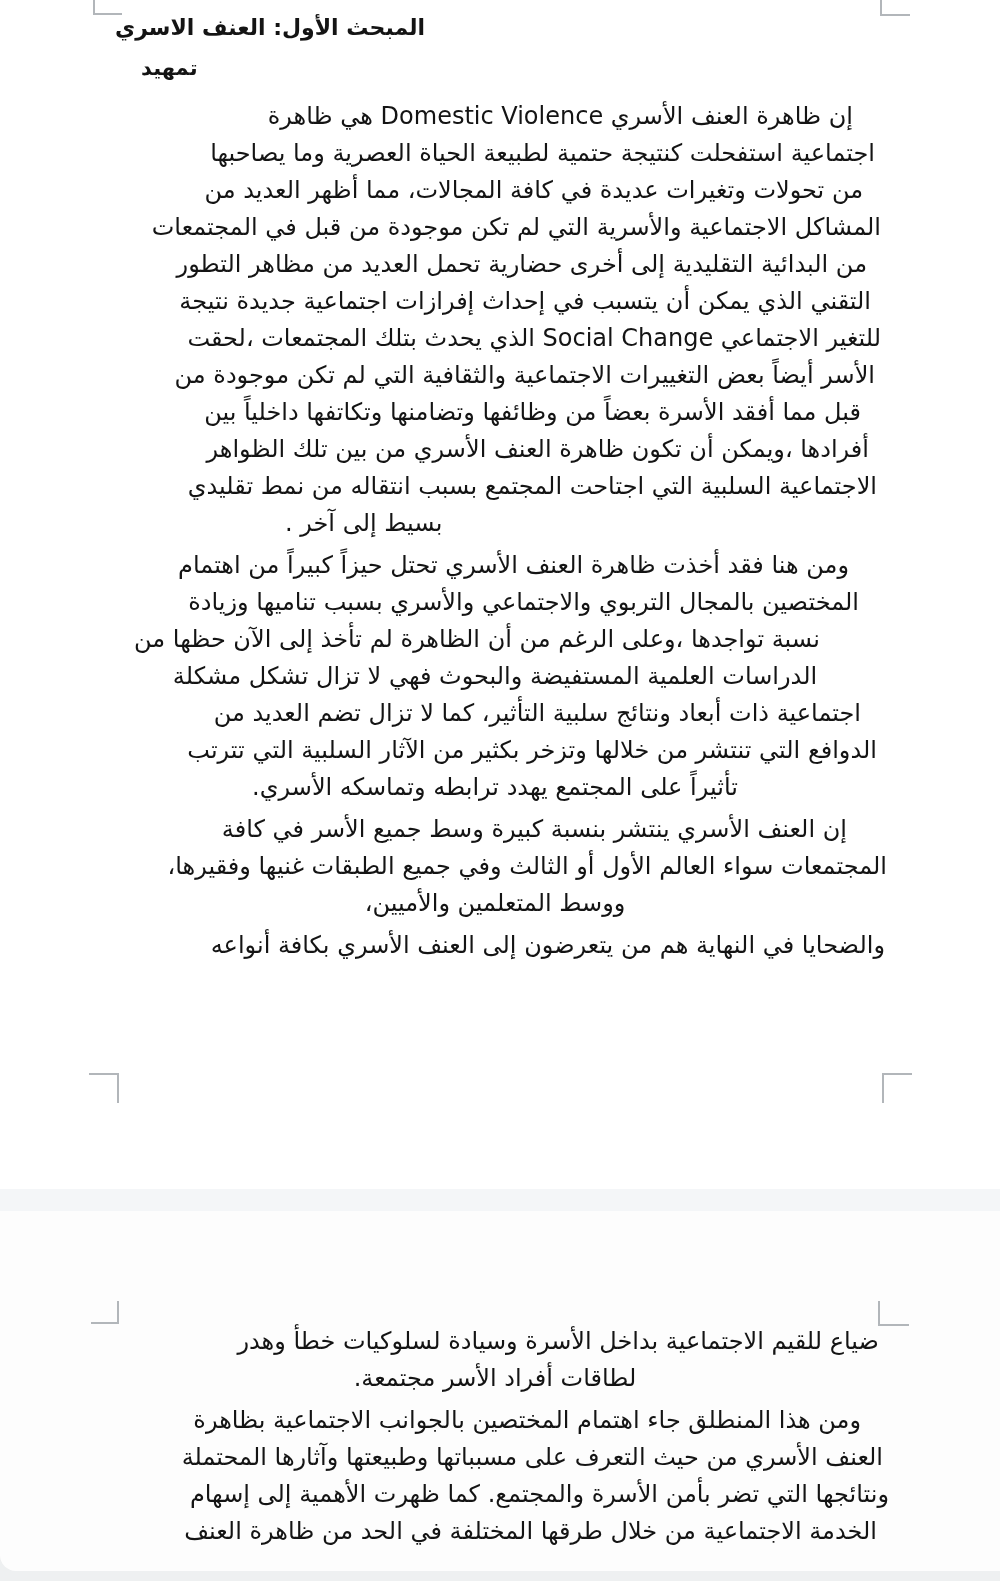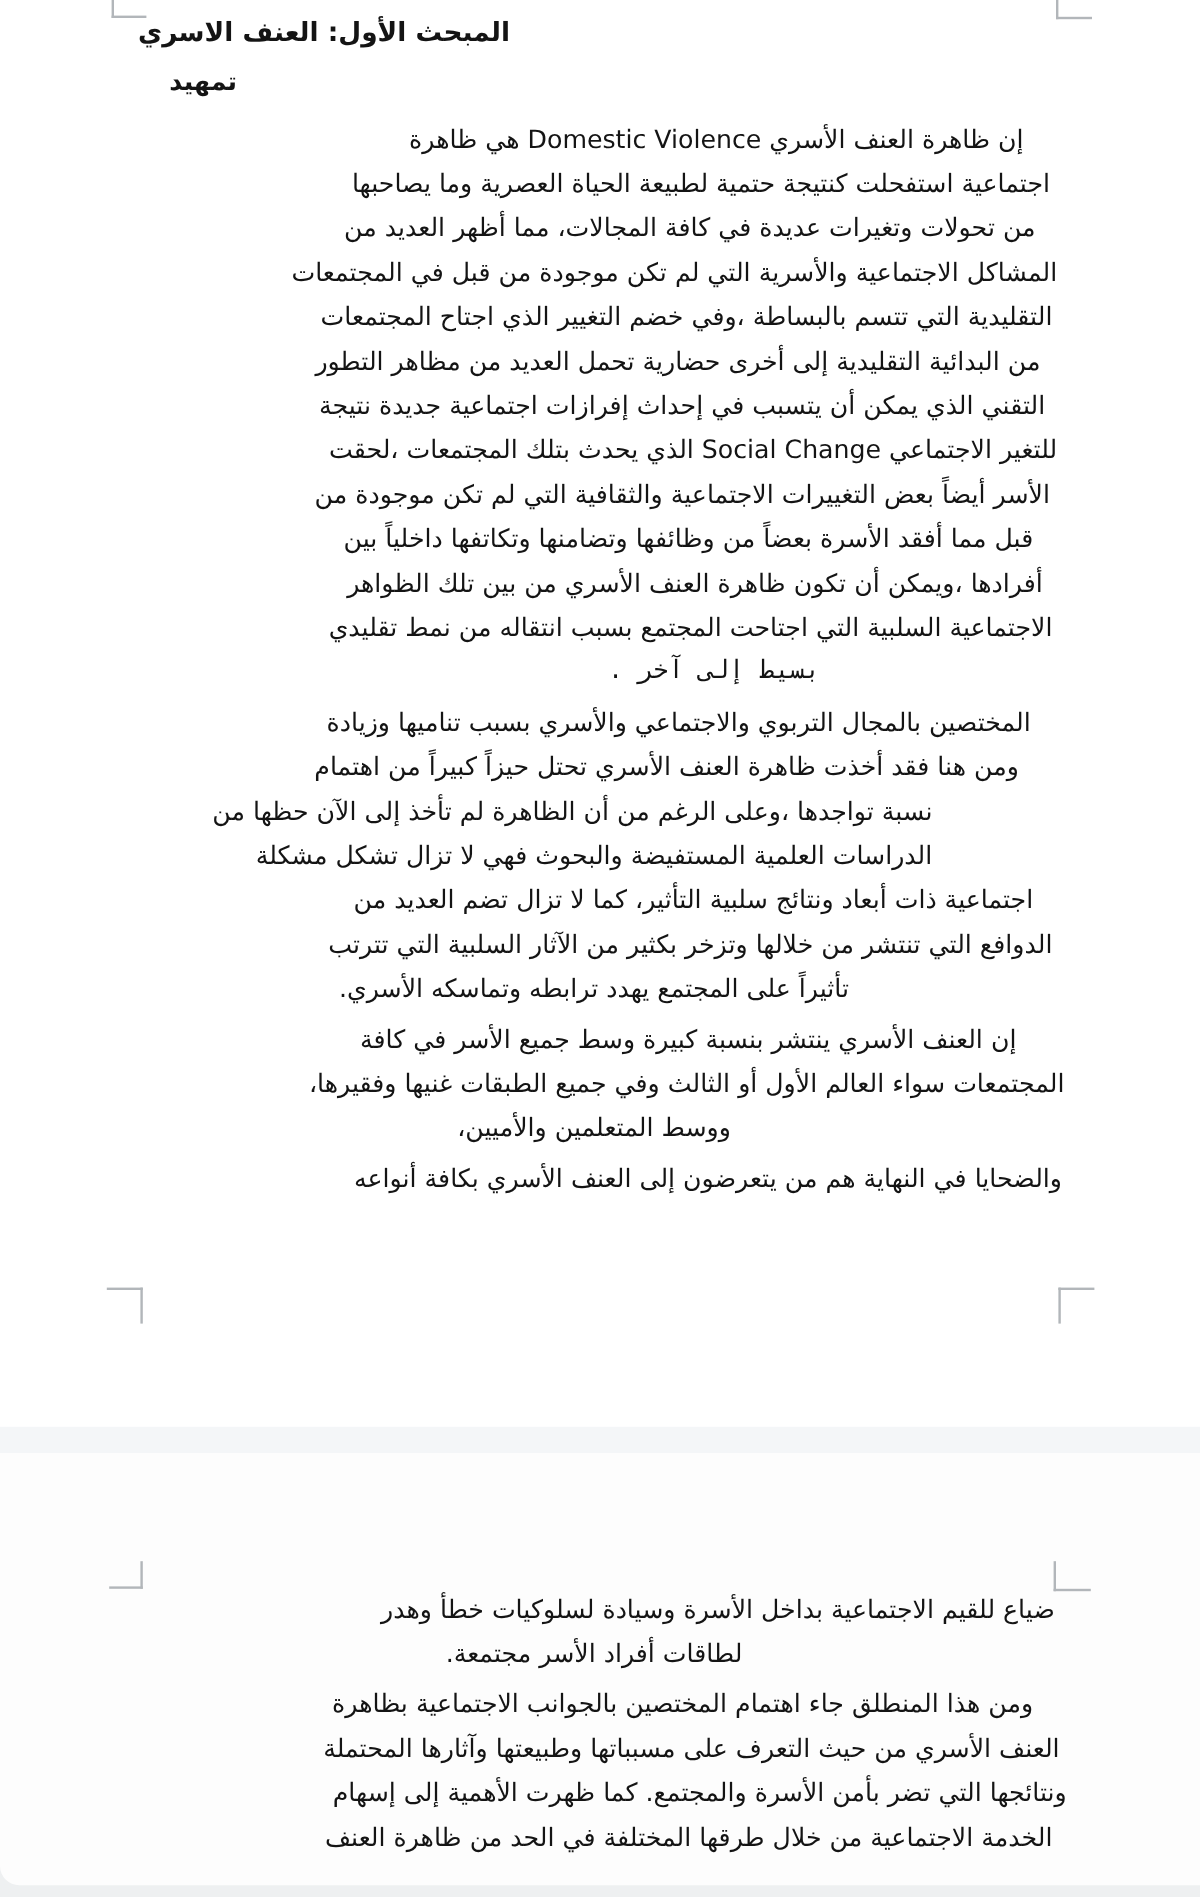--- a/index.html
+++ b/index.html
@@ -41,26 +41,26 @@
     white-space:nowrap;
   }
   .doc-subtitle{
     direction:rtl;text-align:left;padding-left:56px;
     font-size:21px;font-weight:700;line-height:44px;
     white-space:nowrap;
   }
   .para{margin:0 0 5px 0;padding:0;}
   .para:first-child{margin-top:8px;}
   .line{
-    font-size:21px;line-height:37px;height:37px;
+    font-size:24px;line-height:37px;height:37px;
     white-space:nowrap;overflow:hidden;
   }
   .line.right{text-align:right;}
   .line.center{text-align:center;}
-  .line.left{text-align:center;font-family:Liberation Mono, monospace;}
+  .line.left{text-align:left;}
   
   .corner{position:absolute;z-index:3;}
   .corner-tl-top{left:93px;top:0;width:27px;height:13px;
     border-left:2px solid #b2b6ba;border-bottom:2px solid #b2b6ba;}
   .corner-tr-top{left:880px;top:0;width:28px;height:14px;
     border-left:2px solid #b2b6ba;border-bottom:2px solid #b2b6ba;}
   .corner-ml{left:89px;top:1073px;width:28px;height:28px;
     border-top:2px solid #b2b6ba;border-right:2px solid #b2b6ba;}
   .corner-mr{left:882px;top:1073px;width:28px;height:28px;
     border-top:2px solid #b2b6ba;border-left:2px solid #b2b6ba;}
@@ -75,33 +75,32 @@
 <div class="page1">
   <div class="text-col">
     <div class="doc-title">المبحث الأول: العنف الاسري</div>
     <div class="doc-subtitle">تمهيد</div>
     <div>
         <div class="para">
           <div class="line right" style="padding-right: 52px;">إن ظاهرة العنف الأسري Domestic Violence هي ظاهرة</div>
           <div class="line right" style="padding-right: 30px;">اجتماعية استفحلت كنتيجة حتمية لطبيعة الحياة العصرية وما يصاحبها</div>
           <div class="line right" style="padding-right: 42px;">من تحولات وتغيرات عديدة في كافة المجالات، مما أظهر العديد من</div>
           <div class="line right" style="padding-right: 24px;">المشاكل الاجتماعية والأسرية التي لم تكن موجودة من قبل في المجتمعات</div>
-          <div class="line right" style="padding-right: 28px;">التقليدية التي تتسم بالبساطة ،وفي خضم التغيير الذي اجتاح المجتمعات</div>
           <div class="line right" style="padding-right: 38px;">من البدائية التقليدية إلى أخرى حضارية تحمل العديد من مظاهر التطور</div>
           <div class="line right" style="padding-right: 34px;">التقني الذي يمكن أن يتسبب في إحداث إفرازات اجتماعية جديدة نتيجة</div>
           <div class="line right" style="padding-right: 24px;">للتغير الاجتماعي Social Change الذي يحدث بتلك المجتمعات ،لحقت</div>
           <div class="line right" style="padding-right: 30px;">الأسر أيضاً بعض التغييرات الاجتماعية والثقافية التي لم تكن موجودة من</div>
           <div class="line right" style="padding-right: 44px;">قبل مما أفقد الأسرة بعضاً من وظائفها وتضامنها وتكاتفها داخلياً بين</div>
           <div class="line right" style="padding-right: 36px;">أفرادها ،ويمكن أن تكون ظاهرة العنف الأسري من بين تلك الظواهر</div>
           <div class="line right" style="padding-right: 28px;">الاجتماعية السلبية التي اجتاحت المجتمع بسبب انتقاله من نمط تقليدي</div>
           <div class="line left" style="padding-left: 200px;">بسيط إلى آخر .</div>
         </div>
         <div class="para">
+          <div class="line right" style="padding-right: 56px;">ومن هنا فقد أخذت ظاهرة العنف الأسري تحتل حيزاً كبيراً من اهتمام</div>
           <div class="line right" style="padding-right: 46px;">المختصين بالمجال التربوي والاجتماعي والأسري بسبب تناميها وزيادة</div>
-          <div class="line right" style="padding-right: 56px;">ومن هنا فقد أخذت ظاهرة العنف الأسري تحتل حيزاً كبيراً من اهتمام</div>
           <div class="line right" style="padding-right: 36px; text-align: center;">نسبة تواجدها ،وعلى الرغم من أن الظاهرة لم تأخذ إلى الآن حظها من</div>
           <div class="line center">الدراسات العلمية المستفيضة والبحوث فهي لا تزال تشكل مشكلة</div>
           <div class="line right" style="padding-right: 44px;">اجتماعية ذات أبعاد ونتائج سلبية التأثير، كما لا تزال تضم العديد من</div>
           <div class="line right" style="padding-right: 28px;">الدوافع التي تنتشر من خلالها وتزخر بكثير من الآثار السلبية التي تترتب</div>
           <div class="line center">تأثيراً على المجتمع يهدد ترابطه وتماسكه الأسري.</div>
         </div>
         <div class="para">
           <div class="line right" style="padding-right: 58px;">إن العنف الأسري ينتشر بنسبة كبيرة وسط جميع الأسر في كافة</div>
           <div class="line right" style="padding-right: 18px;">المجتمعات سواء العالم الأول أو الثالث وفي جميع الطبقات غنيها وفقيرها،</div>
           <div class="line center">ووسط المتعلمين والأميين،</div>

